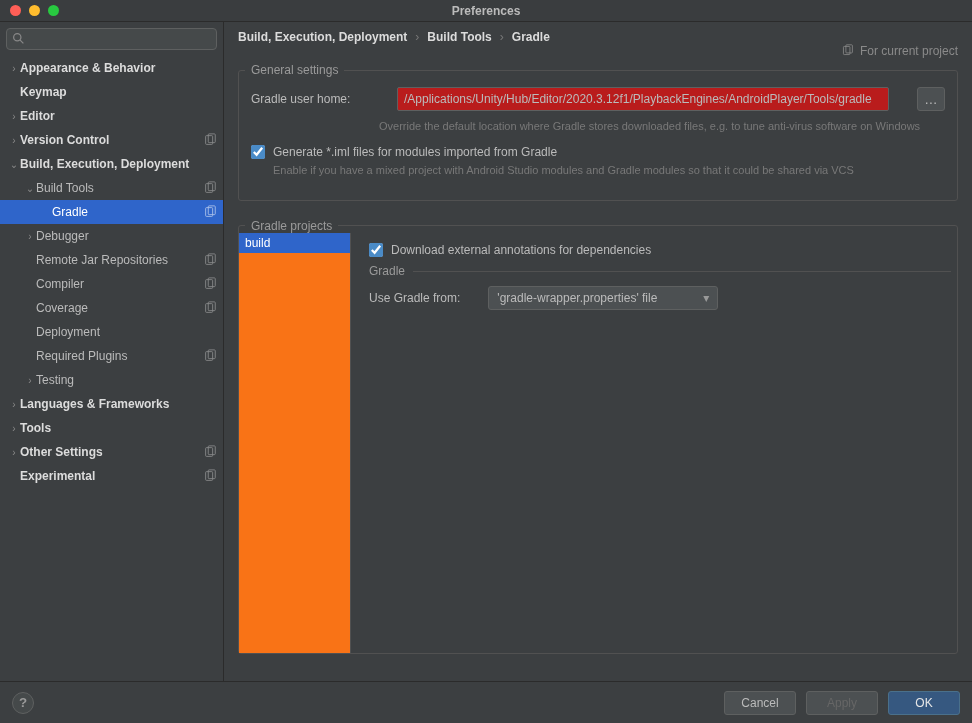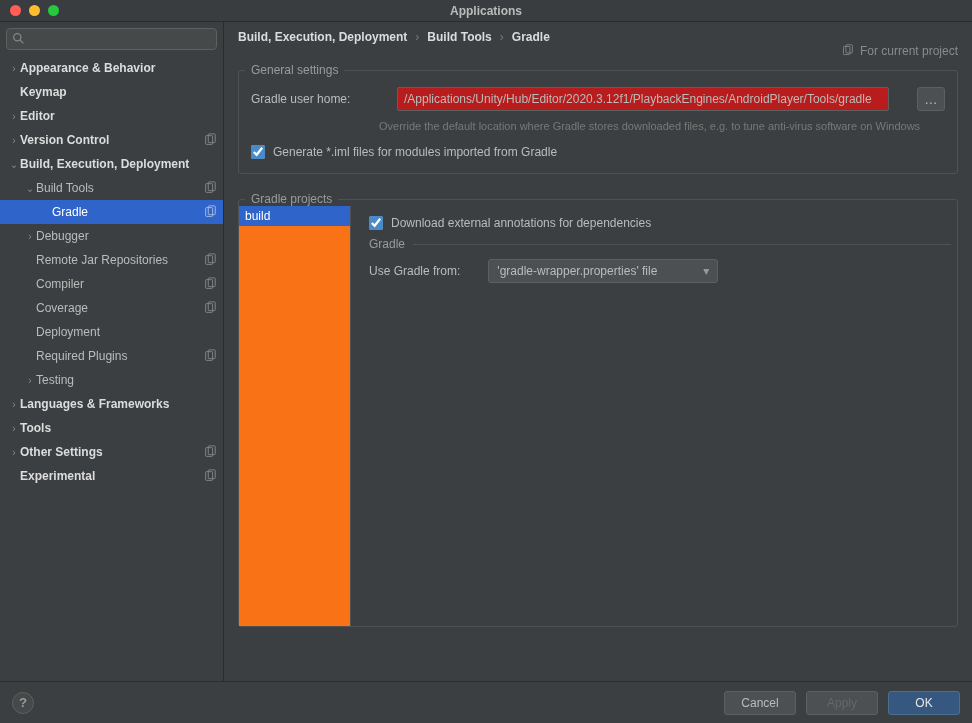--- a/index.html
+++ b/index.html
@@ -290,21 +290,21 @@
 </style>
 </head>
 <body>
 
 <div class="titlebar">
   <div class="traffic-lights">
     <div class="tl tl-red"></div>
     <div class="tl tl-yellow"></div>
     <div class="tl tl-green"></div>
   </div>
-  <div class="titlebar-title">Applications</div>
+  <div class="titlebar-title">Preferences</div>
 </div>
 
 <div class="body">
   <div class="sidebar">
     <div class="search-wrap">
       <svg class="search-icon-svg" viewBox="0 0 16 16">
           <circle cx="6.5" cy="6.5" r="4.5" fill="none" stroke="#888" stroke-width="1.5"></circle>
           <line x1="10" y1="10" x2="14" y2="14" stroke="#888" stroke-width="1.5"></line>
         </svg>
       <input class="search-input" type="text" placeholder="" style="">
@@ -445,20 +445,21 @@
           <div class="row">
             <span class="label">Gradle user home:</span>
             <input class="text-input" type="text" value="/Applications/Unity/Hub/Editor/2020.3.12f1/PlaybackEngines/AndroidPlayer/Tools/gradle" style="">
             <button class="browse-btn">…</button>
           </div>
           <div class="hint">Override the default location where Gradle stores downloaded files, e.g. to tune anti-virus software on Windows</div>
           <div class="checkbox-row">
             <input type="checkbox" checked="" style="">
             <span>Generate *.iml files for modules imported from Gradle</span>
           </div>
+          <div class="hint hint2">Enable if you have a mixed project with Android Studio modules and Gradle modules so that it could be shared via VCS</div>
         </div>
       </fieldset>
 
       <fieldset class="gradle-projects">
         <legend>Gradle projects</legend>
         <div class="fs-body gradle-projects-body">
           <div class="project-list" id="project-list">
               <div class="project-item selected">build</div>
             </div>
           <div class="project-detail">

